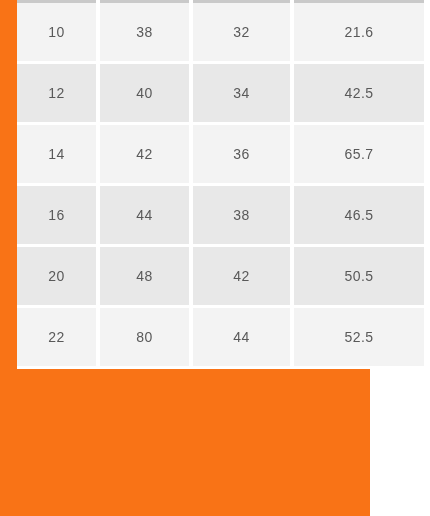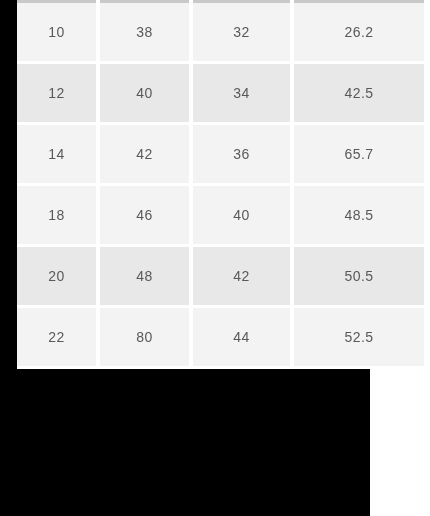--- a/index.html
+++ b/index.html
@@ -12,21 +12,21 @@
     width: 430px;
     height: 516px;
     overflow: hidden;
     font-family: "Liberation Sans", "DejaVu Sans", sans-serif;
   }
 
   #size-table-viewport {
     position: relative;
     width: 370px;
     height: 516px;
-    background: #000000;
+    background: #f97316;
     box-sizing: border-box;
   }
 
   
   .size-table {
     position: absolute;
     left: 17px;
     top: 0px;
     width: 395px;
     border-collapse: separate;
@@ -91,44 +91,44 @@
         <th class="col-4"></th>
       </tr>
     </thead>
 
     <tbody>
 
       <tr class="body-row row-odd">
         <td class="col-1">10</td>
         <td class="col-2">38</td>
         <td class="col-3">32</td>
-        <td class="col-4">26.2</td>
+        <td class="col-4">21.6</td>
       </tr>
 
       <tr class="body-row row-even">
         <td class="col-1">12</td>
         <td class="col-2">40</td>
         <td class="col-3">34</td>
         <td class="col-4">42.5</td>
       </tr>
 
       <tr class="body-row row-odd">
         <td class="col-1">14</td>
         <td class="col-2">42</td>
         <td class="col-3">36</td>
         <td class="col-4">65.7</td>
       </tr>
 
+      <tr class="body-row row-even">
+        <td class="col-1">16</td>
+        <td class="col-2">44</td>
+        <td class="col-3">38</td>
+        <td class="col-4">46.5</td>
+      </tr>
 
-      <tr class="body-row row-odd">
-        <td class="col-1">18</td>
-        <td class="col-2">46</td>
-        <td class="col-3">40</td>
-        <td class="col-4">48.5</td>
-      </tr>
 
       <tr class="body-row row-even">
         <td class="col-1">20</td>
         <td class="col-2">48</td>
         <td class="col-3">42</td>
         <td class="col-4">50.5</td>
       </tr>
 
       <tr class="body-row row-odd">
         <td class="col-1">22</td>

